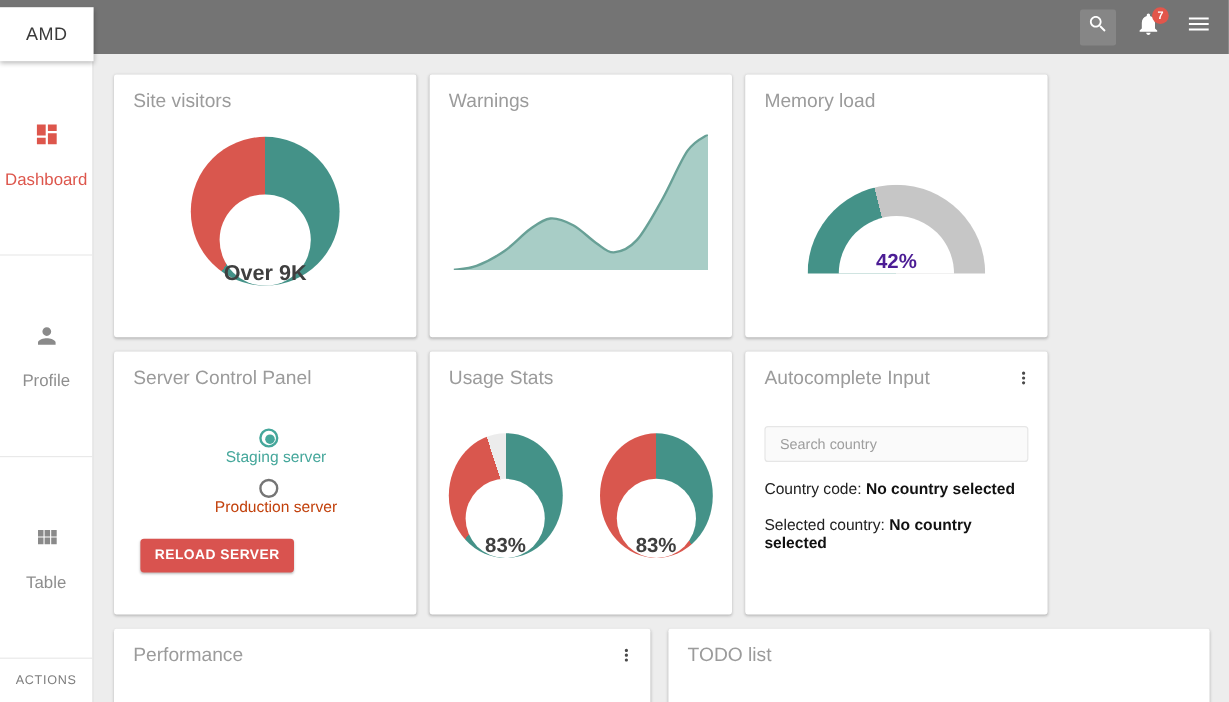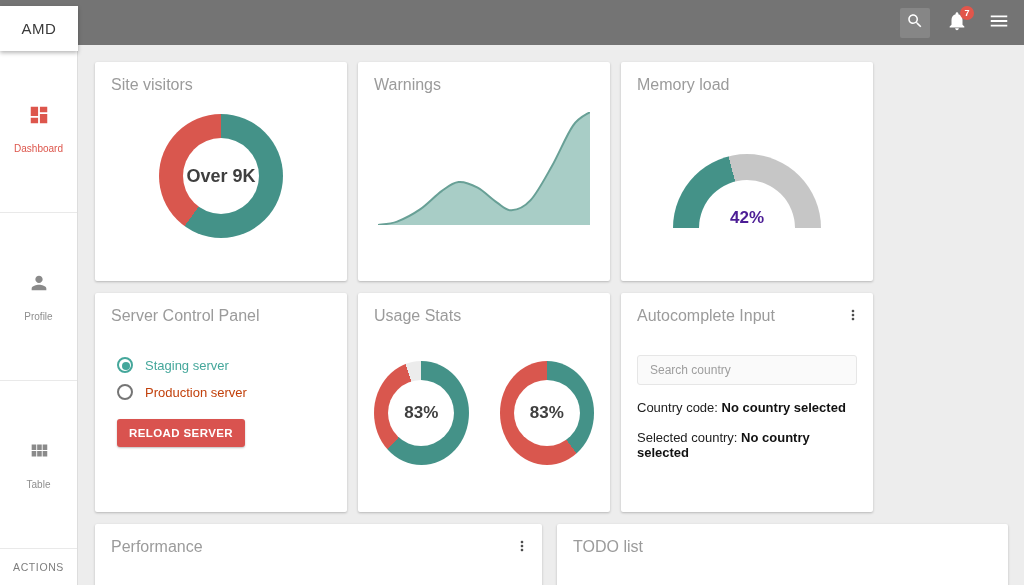--- a/index.html
+++ b/index.html
@@ -23,21 +23,21 @@
   .badge { position:absolute; top:-2px; right:-4px; min-width:14px; height:14px;
     border-radius:50%; background:#e2564b; color:#fff; font-size:9px;
     display:flex; align-items:center; justify-content:center; font-weight:bold; }
 
   
   .sidebar { position:absolute; top:45px; left:0; bottom:0; width:78px;
     background:#fff; border-right:1px solid #ddd; z-index:10; }
   .side-item { height:168px; display:flex; flex-direction:column;
     align-items:center; justify-content:center; border-bottom:1px solid #e9e9e9;
     cursor:pointer; }
-  .side-item .lbl { margin-top:13px; font-size:10px; color:#8e8e8e; }
+  .side-item .lbl { margin-top:13px; font-size:14px; color:#8e8e8e; }
   .side-item svg { fill:#8a8a8a; }
   .side-item.active svg { fill:#dd564c; }
   .side-item.active .lbl { color:#dd564c; }
   .side-actions { height:36px; display:flex; align-items:center;
     justify-content:center; }
   .side-actions span { font-size:10.5px; color:#7d7d7d; letter-spacing:.6px; }
 
   
   .main { position:absolute; top:45px; left:79px; right:0; bottom:0;
     padding:17px 16px 0 16px; overflow:hidden; }
@@ -48,21 +48,21 @@
     padding:14px 16px; }
   .card.sq { width:252px; height:219px; }
   .card.wide-l { width:447px; height:140px; }
   .card.wide-r { width:451px; height:140px; }
   .card-title { font-size:16px; color:#9b9b9b; font-weight:400; }
   .kebab { position:absolute; top:14px; right:12px; cursor:pointer; }
   .kebab svg { fill:#4a4a4a; }
 
   
   .donut { border-radius:50%; position:relative; display:flex;
-    align-items:center; justify-content:center; }
+    align-items:flex-end; justify-content:center; }
   .donut .hole { position:absolute; background:#fff; border-radius:50%; }
   .donut .dlabel { position:relative; z-index:2; font-weight:bold; color:#3f3f3f; }
   .donut-visitors { width:124px; height:124px; margin:20px auto 0; }
   .donut-visitors .hole { width:76px; height:76px; }
   .donut-visitors .dlabel { font-size:18px; }
   .usage-row { display:flex; justify-content:center; gap:31px; margin-top:36px; }
   .donut-usage { width:104px; height:104px; }
   .donut-usage .hole { width:66px; height:66px; }
   .donut-usage .dlabel { font-size:17px; }
 
@@ -73,21 +73,21 @@
   .gauge { width:148px; height:74px; margin:60px auto 0; position:relative;
     overflow:hidden; }
   .gauge-circle { width:148px; height:148px; border-radius:50%; position:relative; }
   .gauge-hole { position:absolute; left:26px; top:26px; width:96px; height:96px;
     background:#fff; border-radius:50%; }
   .gauge-label { position:absolute; bottom:0; left:0; width:100%;
     text-align:center; font-size:17px; font-weight:bold; color:#4c1d95; }
 
   
   .radio-group { margin:32px 0 0 6px; }
-  .radio-row { display:flex; align-items:center; margin-bottom:11px; cursor:pointer; }
+  .radio-row { display:flex; align-items:center; margin-bottom:11px; cursor:pointer;flex-direction:column; }
   .radio-circ { width:16px; height:16px; border:2px solid #757575;
     border-radius:50%; position:relative; flex:none; }
   .radio-row.selected .radio-circ { border-color:#45a79b; }
   .radio-row.selected .radio-circ::after { content:""; position:absolute;
     left:3px; top:3px; width:8px; height:8px; border-radius:50%;
     background:#45a79b; }
   .radio-lbl { margin-left:12px; font-size:13px; color:#c2410c; }
   .radio-row.selected .radio-lbl { color:#45a79b; }
   .reload-btn { margin:8px 0 0 6px; background:#d9534f; color:#fff; border:none;
     border-radius:3px; font-family:inherit; font-size:11.5px; font-weight:bold;

